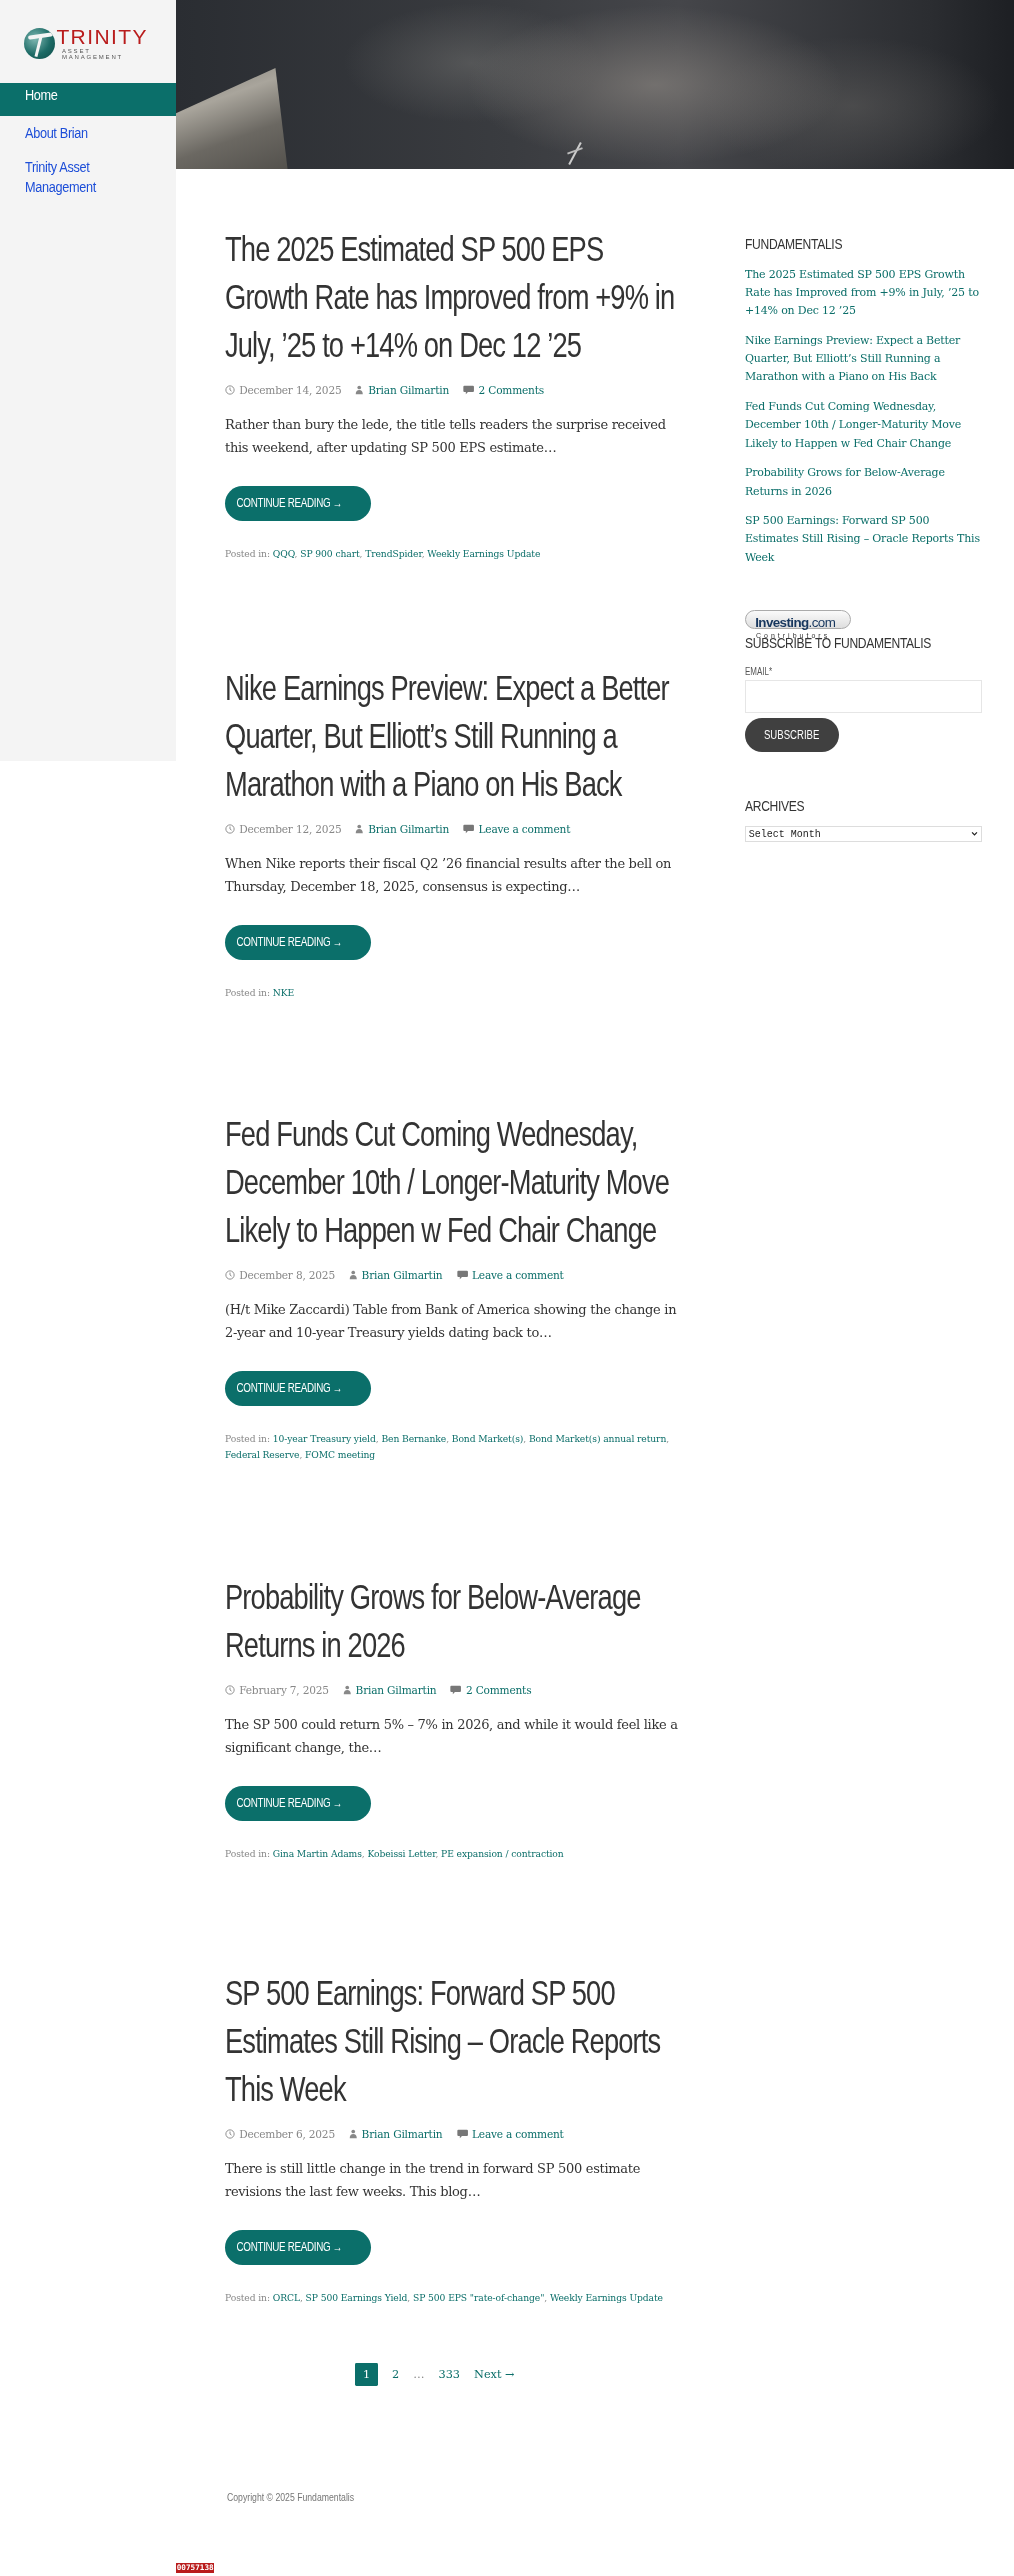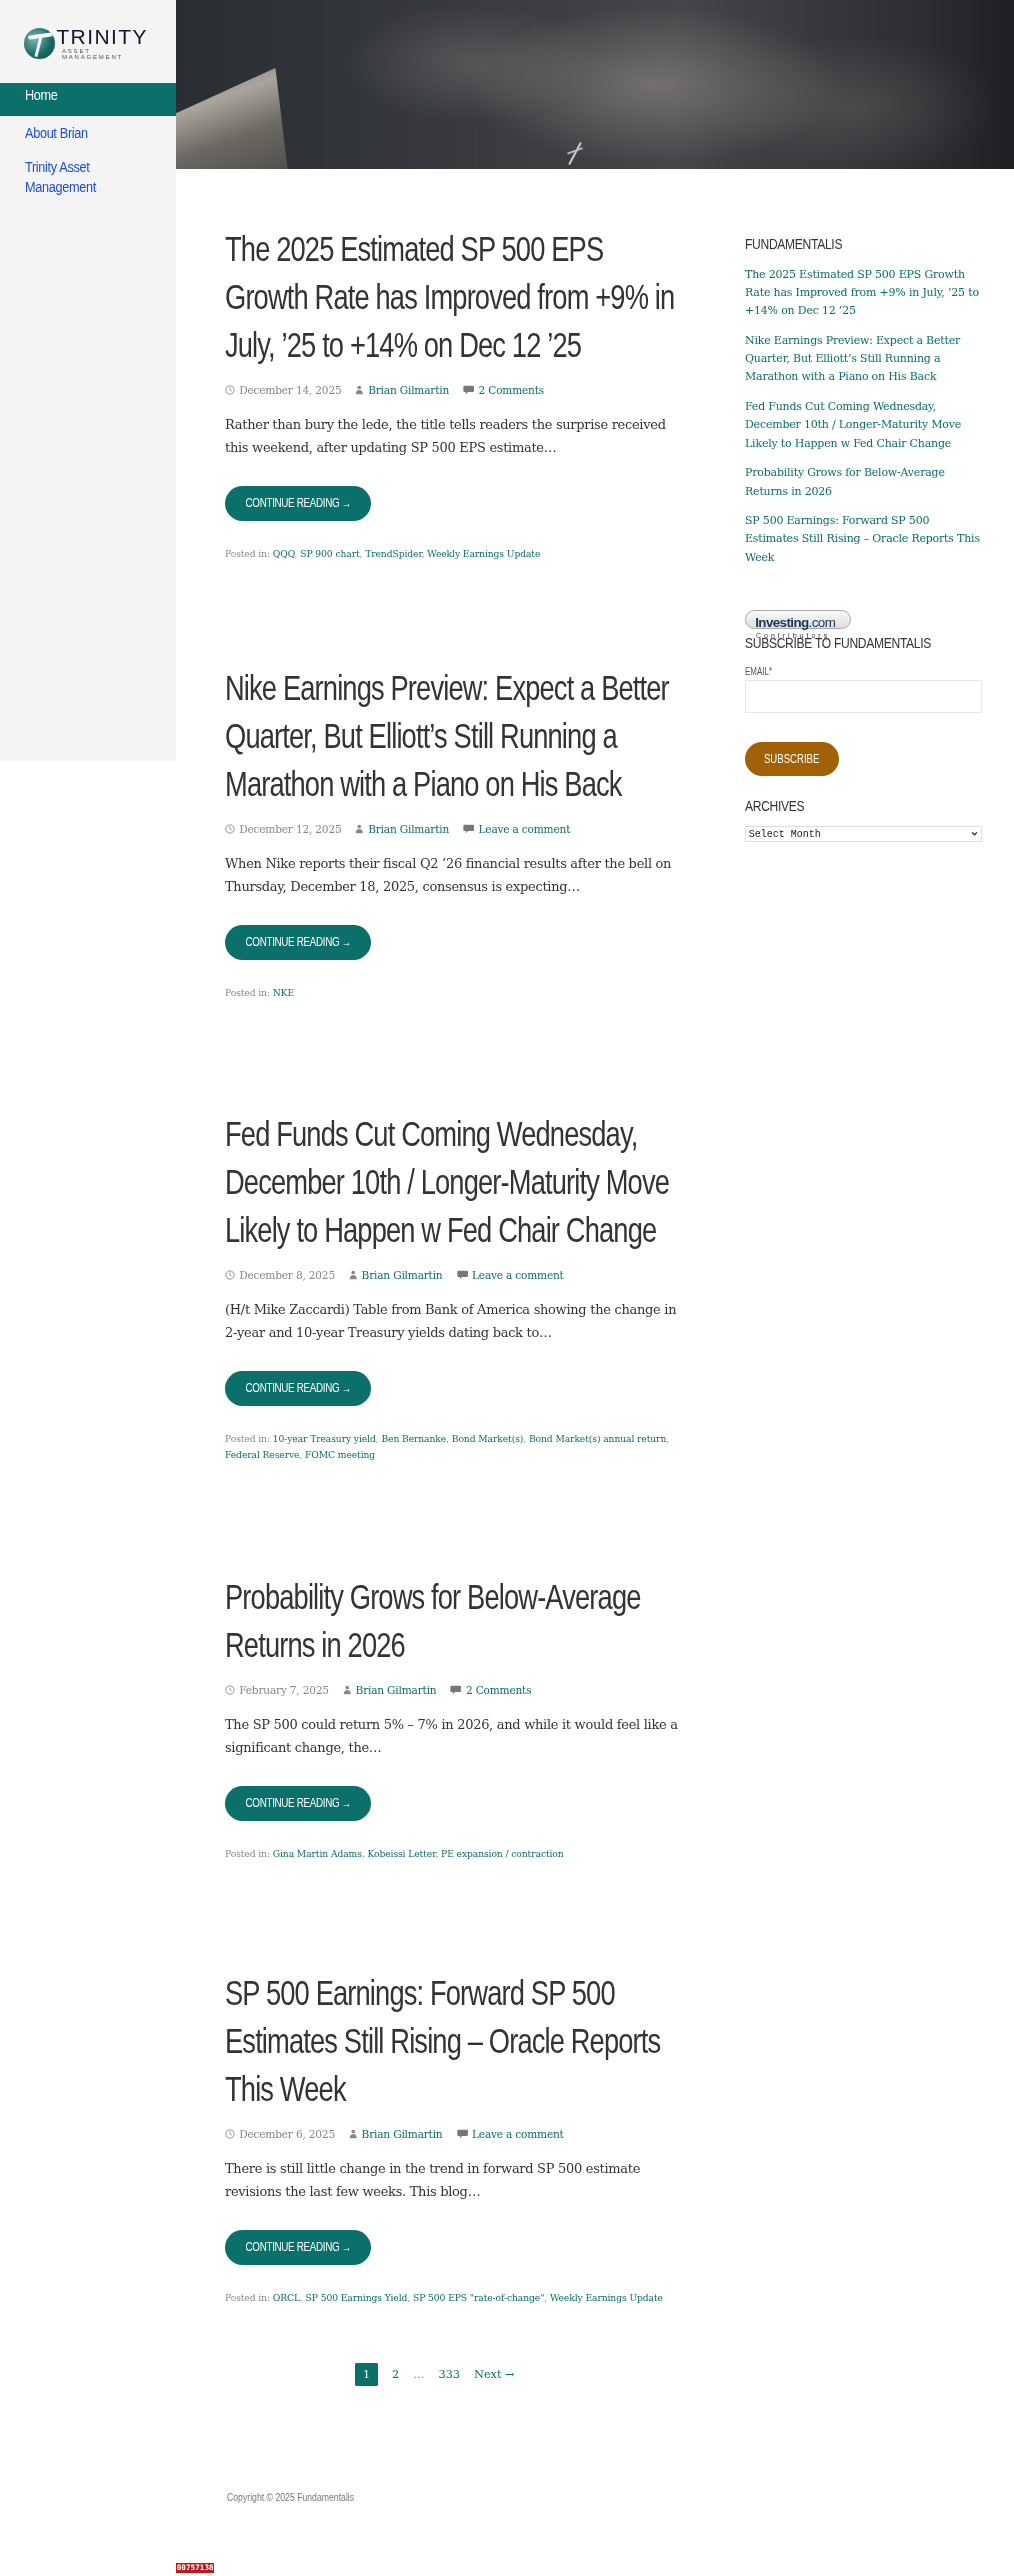--- a/index.html
+++ b/index.html
@@ -7,21 +7,21 @@
   body { position: relative; height: 2576px; font-family: "DejaVu Serif", serif; color: #333; overflow: hidden; }
   a { color: #0b6e69; text-decoration: none; }
 
   
   #left-panel { position: absolute; left: 0; top: 0; width: 176px; height: 761px; background: #f4f4f4; }
   #logo { position: absolute; left: 24px; top: 27px; width: 127px; height: 32px; display: flex; align-items: center; }
   #logo .mark { width: 31px; height: 31px; border-radius: 50%; background: radial-gradient(circle at 35% 35%, #7fb8b2, #1d6b66 55%, #0d4a46); position: relative; overflow: hidden; flex: none; }
   #logo .mark::before { content: ""; position: absolute; left: 4.2px; top: 6.3px; width: 25px; height: 3.5px; background: #f4f4f4; transform: rotate(-8deg); border-radius: 2.1px; }
   #logo .mark::after { content: ""; position: absolute; left: 12.7px; top: 8.5px; width: 2.8px; height: 21px; background: #f4f4f4; transform: rotate(14deg); }
   #logo .words { margin-left: 1.4px; display: flex; flex-direction: column; }
-  #logo .brand { font-family: "Liberation Sans", sans-serif; font-size: 21px; letter-spacing: 1.4px; color: #0f172a; line-height: 21px; }
+  #logo .brand { font-family: "Liberation Sans", sans-serif; font-size: 21px; letter-spacing: 1.4px; color: #b91c1c; line-height: 21px; }
   #logo .sub { font-family: "Liberation Sans", sans-serif; font-size: 6px; letter-spacing: 1.8px; color: #555; margin-left: 5.6px; margin-top: 0.7px; }
   #nav { position: absolute; left: 0; top: 83px; width: 176px; }
   .nav-item { display: block; padding: 7px 25px; font-family: "Liberation Sans", sans-serif; font-size: 15.5px; line-height: 20px; color: #1d4ed8; letter-spacing: -0.4px; transform-origin: left; }
   .nav-item.active { background: #0b6f6a; color: #fff; height: 33px; padding-top: 2px; }
   .nav-item span { display: inline-block; transform: scaleX(0.82); transform-origin: left; white-space: nowrap; }
 
   
   #hero { position: absolute; left: 176px; top: 0; width: 838px; height: 169px; overflow: hidden;
     background:
       radial-gradient(ellipse 268px 113px at 479px 85px, rgba(140,135,130,0.65), rgba(0,0,0,0) 70%),
@@ -39,21 +39,21 @@
   #main { position: absolute; left: 225px; top: 0; width: 466px; }
   .post { position: absolute; left: 0; width: 466px; }
   .post-title { font-family: "Liberation Sans", sans-serif; font-weight: normal; font-size: 35px; line-height: 48px; color: #333; letter-spacing: -1.1px; }
   .post-title span { display: inline-block; transform: scaleX(0.78); transform-origin: left top; width: 128%; }
   .meta { margin-top: 12.7px; font-size: 10.6px; color: #888; display: flex; align-items: center; height: 17px; letter-spacing: -0.2px; }
   .meta .m { display: flex; align-items: center; margin-right: 14px; }
   .meta svg { margin-right: 4.2px; }
   .meta .date { color: #888; font-size: 10.6px; }
   .meta a { font-size: 10.6px; }
   .excerpt { margin-top: 14px; font-size: 13px; line-height: 23px; color: #333; letter-spacing: -0.3px; width: 466px; }
-  .btn { display: inline-flex; align-items: center; justify-content: center; margin-top: 27px; width: 146px; height: 35px; border-radius: 17.6px; background: #0b6f6a; color: #fff; font-family: "Liberation Sans", sans-serif; font-size: 12px; letter-spacing: -0.4px; }
+  .btn { display: inline-flex; align-items: center; margin-top: 27px; width: 146px; height: 35px; border-radius: 17.6px; background: #0b6f6a; color: #fff; font-family: "Liberation Sans", sans-serif; font-size: 12px; letter-spacing: -0.4px; }
   .btn span { display: inline-block; transform: scaleX(0.82); white-space: nowrap; }
   .posted { margin-top: 25px; font-size: 9.2px; line-height: 16px; color: #888; letter-spacing: -0.1px; }
   .posted a { font-size: 9.2px; }
 
   
   #pagination { position: absolute; left: 355px; top: 2363px; display: flex; align-items: center; font-size: 11.3px; }
   #pagination .pg { display: inline-flex; align-items: center; justify-content: center; height: 22.5px; margin-right: 14px; color: #0b6e69; }
   #pagination .pg.current { width: 23px; background: #0b6f6a; color: #fff; border-radius: 1.4px; }
   #pagination .pg.dots { color: #888; }
 
@@ -65,21 +65,21 @@
   #recent ul { list-style: none; margin-top: 12.7px; }
   #recent li { font-size: 11px; line-height: 18.3px; margin-bottom: 11.3px; letter-spacing: -0.2px; width: 237px; }
   #investing { position: absolute; top: 610px; left: 0; width: 106px; height: 19px; border: 0.7px solid #aaa; border-radius: 12px; background: linear-gradient(#fafafa, #dedede); }
   #investing .i1 { position: absolute; left: 9.2px; top: 4.2px; font-family: "Liberation Sans", sans-serif; font-size: 13.4px; font-weight: bold; color: #17375e; letter-spacing: -0.6px; }
   #investing .i1 em { font-style: normal; font-weight: normal; color: #17375e; }
   #investing .i2 { position: absolute; left: 10px; top: 21px; font-family: "Liberation Sans", sans-serif; font-size: 7px; letter-spacing: 3px; color: #333; }
   #subscribe { position: absolute; top: 634px; width: 237px; }
   #subscribe .label { margin-top: 14px; font-family: "Liberation Sans", sans-serif; font-size: 10px; color: #555; }
   #subscribe .label span { display: inline-block; transform: scaleX(0.8); transform-origin: left; }
   #email { display: block; margin-top: 2.8px; width: 237px; height: 33px; border: 1.4px solid #e6e6e6; background: #fff; font-size: 10.6px; padding: 0 7px; }
-  #sub-btn { margin-top: 29px; width: 94px; height: 34px; border-radius: 17px; background: #a16207; color: #fff; border: none; font-family: "Liberation Sans", sans-serif; font-size: 12px; }
+  #sub-btn { margin-top: 5px; width: 94px; height: 34px; border-radius: 17px; background: #404040; color: #fff; border: none; font-family: "Liberation Sans", sans-serif; font-size: 12px; }
   #sub-btn span { display: inline-block; transform: scaleX(0.8); }
   #archives { position: absolute; top: 797px; width: 237px; }
   #archive-select { margin-top: 11.3px; width: 237px; height: 15.5px; border: 0.7px solid #ddd; background: #fff; font-family: Liberation Mono, monospace; font-size: 10px; color: #222; padding: 0 2.8px; display: flex; align-items: center; justify-content: space-between; }
 
   
   #footer { position: absolute; left: 227px; top: 2491px; font-family: "Liberation Sans", sans-serif; font-size: 10.6px; color: #777; }
   #footer span { display: inline-block; transform: scaleX(0.82); transform-origin: left; white-space: nowrap; }
   #counter { position: absolute; left: 176px; top: 2563px; height: 10px; background: #b91c1c; color: #fff; font-family: "DejaVu Sans Mono", monospace; font-size: 7.7px; font-weight: bold; line-height: 10px; padding: 0 0.7px; }
 </style>
 </head>

